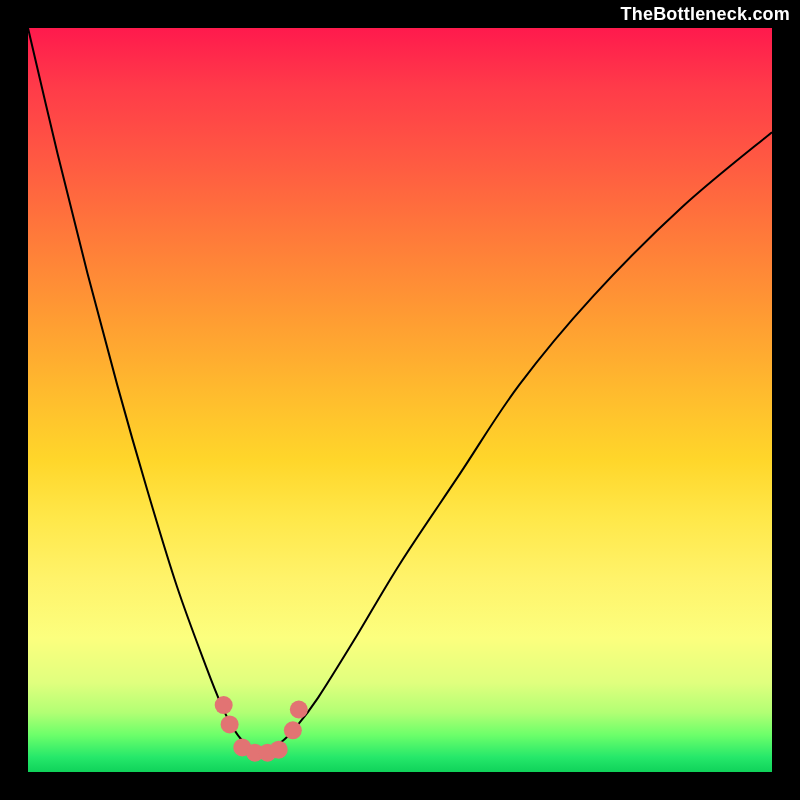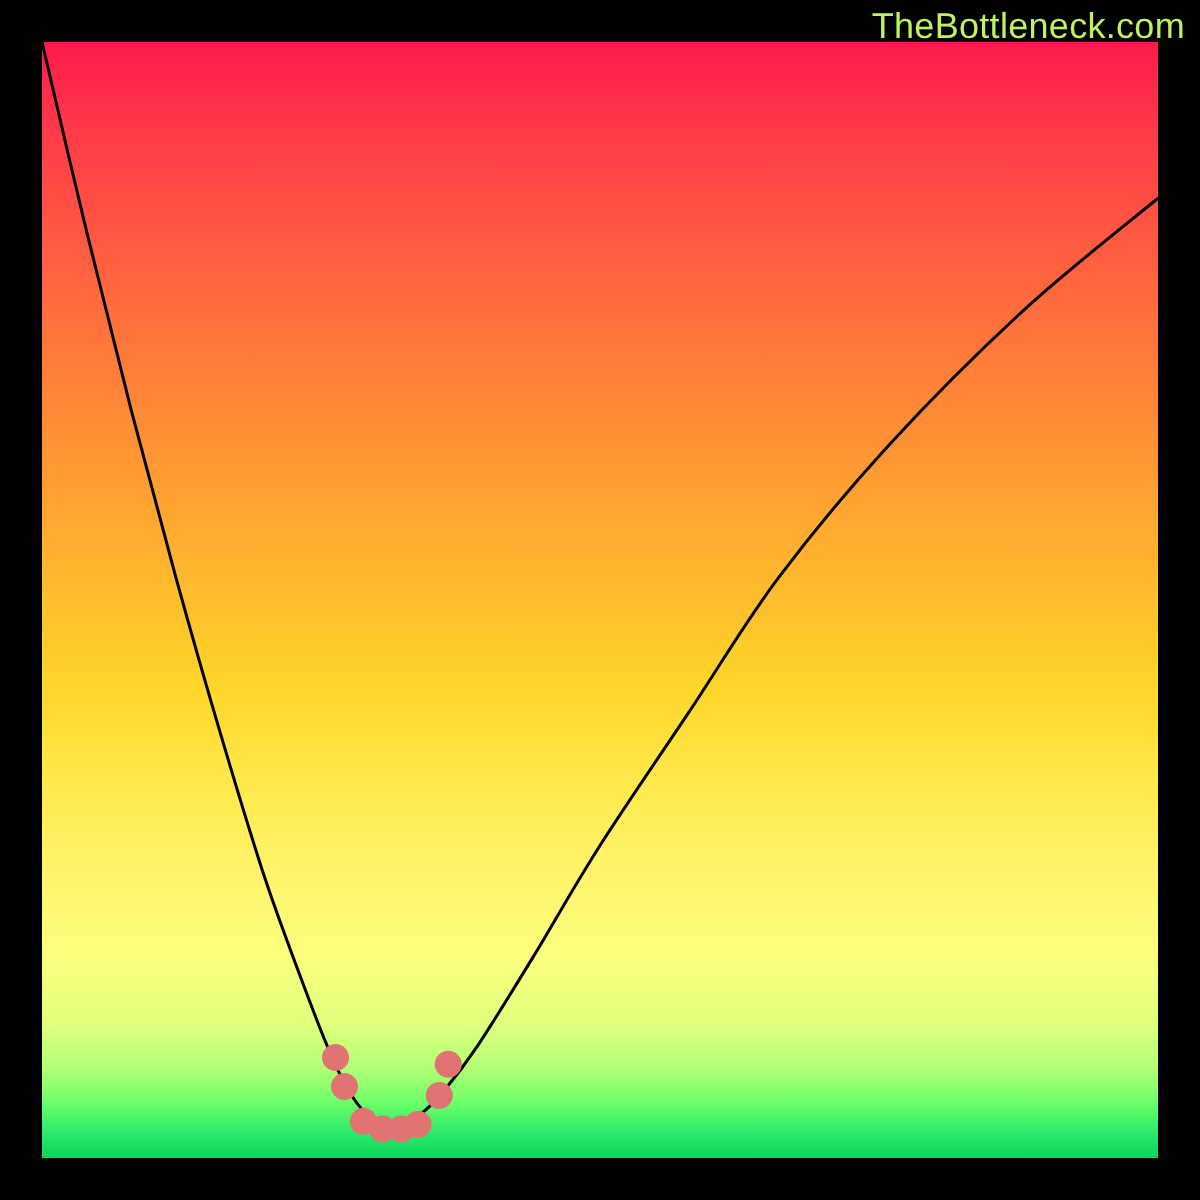--- a/index.html
+++ b/index.html
@@ -40,24 +40,24 @@
       #b2ff74 92%,
       #6dff6a 95%,
       #26e86a 98%,
       #0fd25a 100%
     );
   }
   .watermark {
     position: absolute;
     top: 4px;
     right: 10px;
-    color: #bef264;
-    font-size: 24px;
+    color: #ffffff;
+    font-size: 18px;
     letter-spacing: 0.2px;
-    font-weight: 400;
+    font-weight: 700;
     user-select: none;
   }
   svg {
     position: absolute;
     top: 0;
     left: 0;
   }
 </style>
 </head>
 <body>

